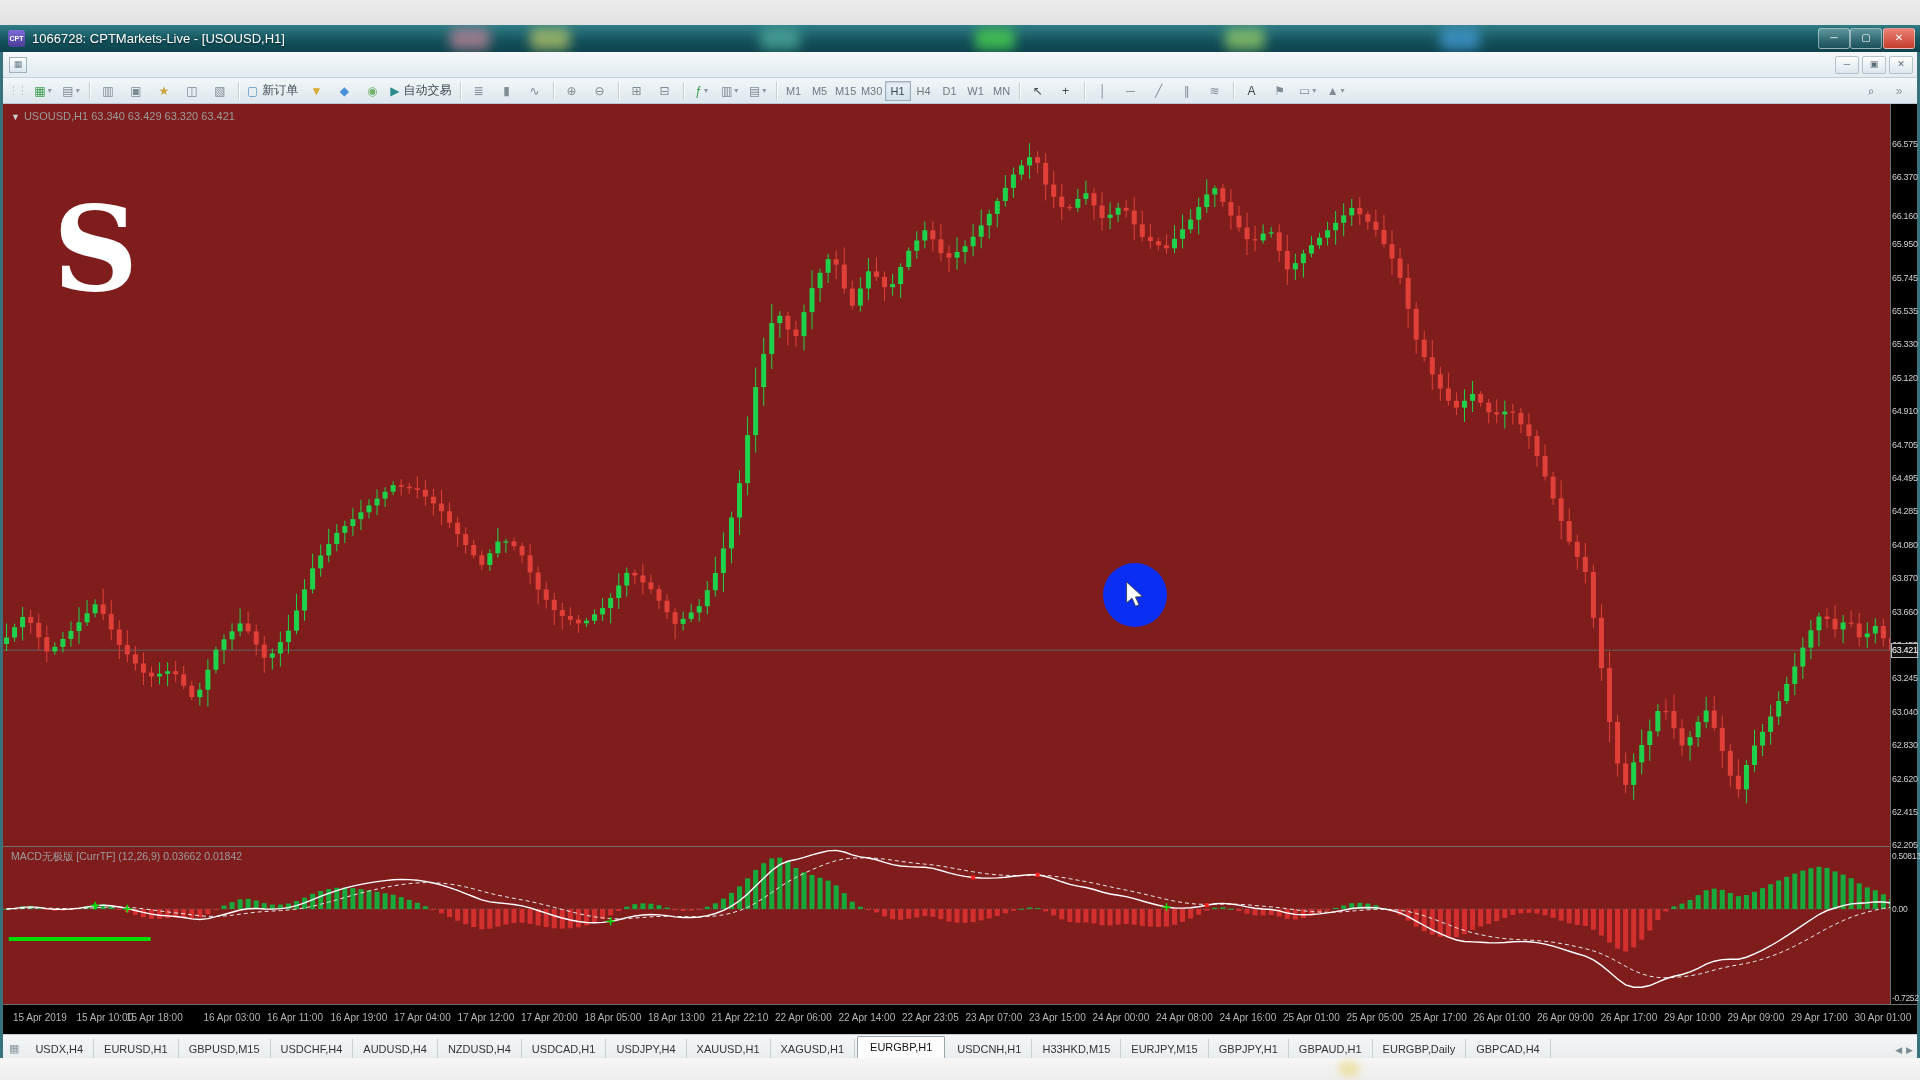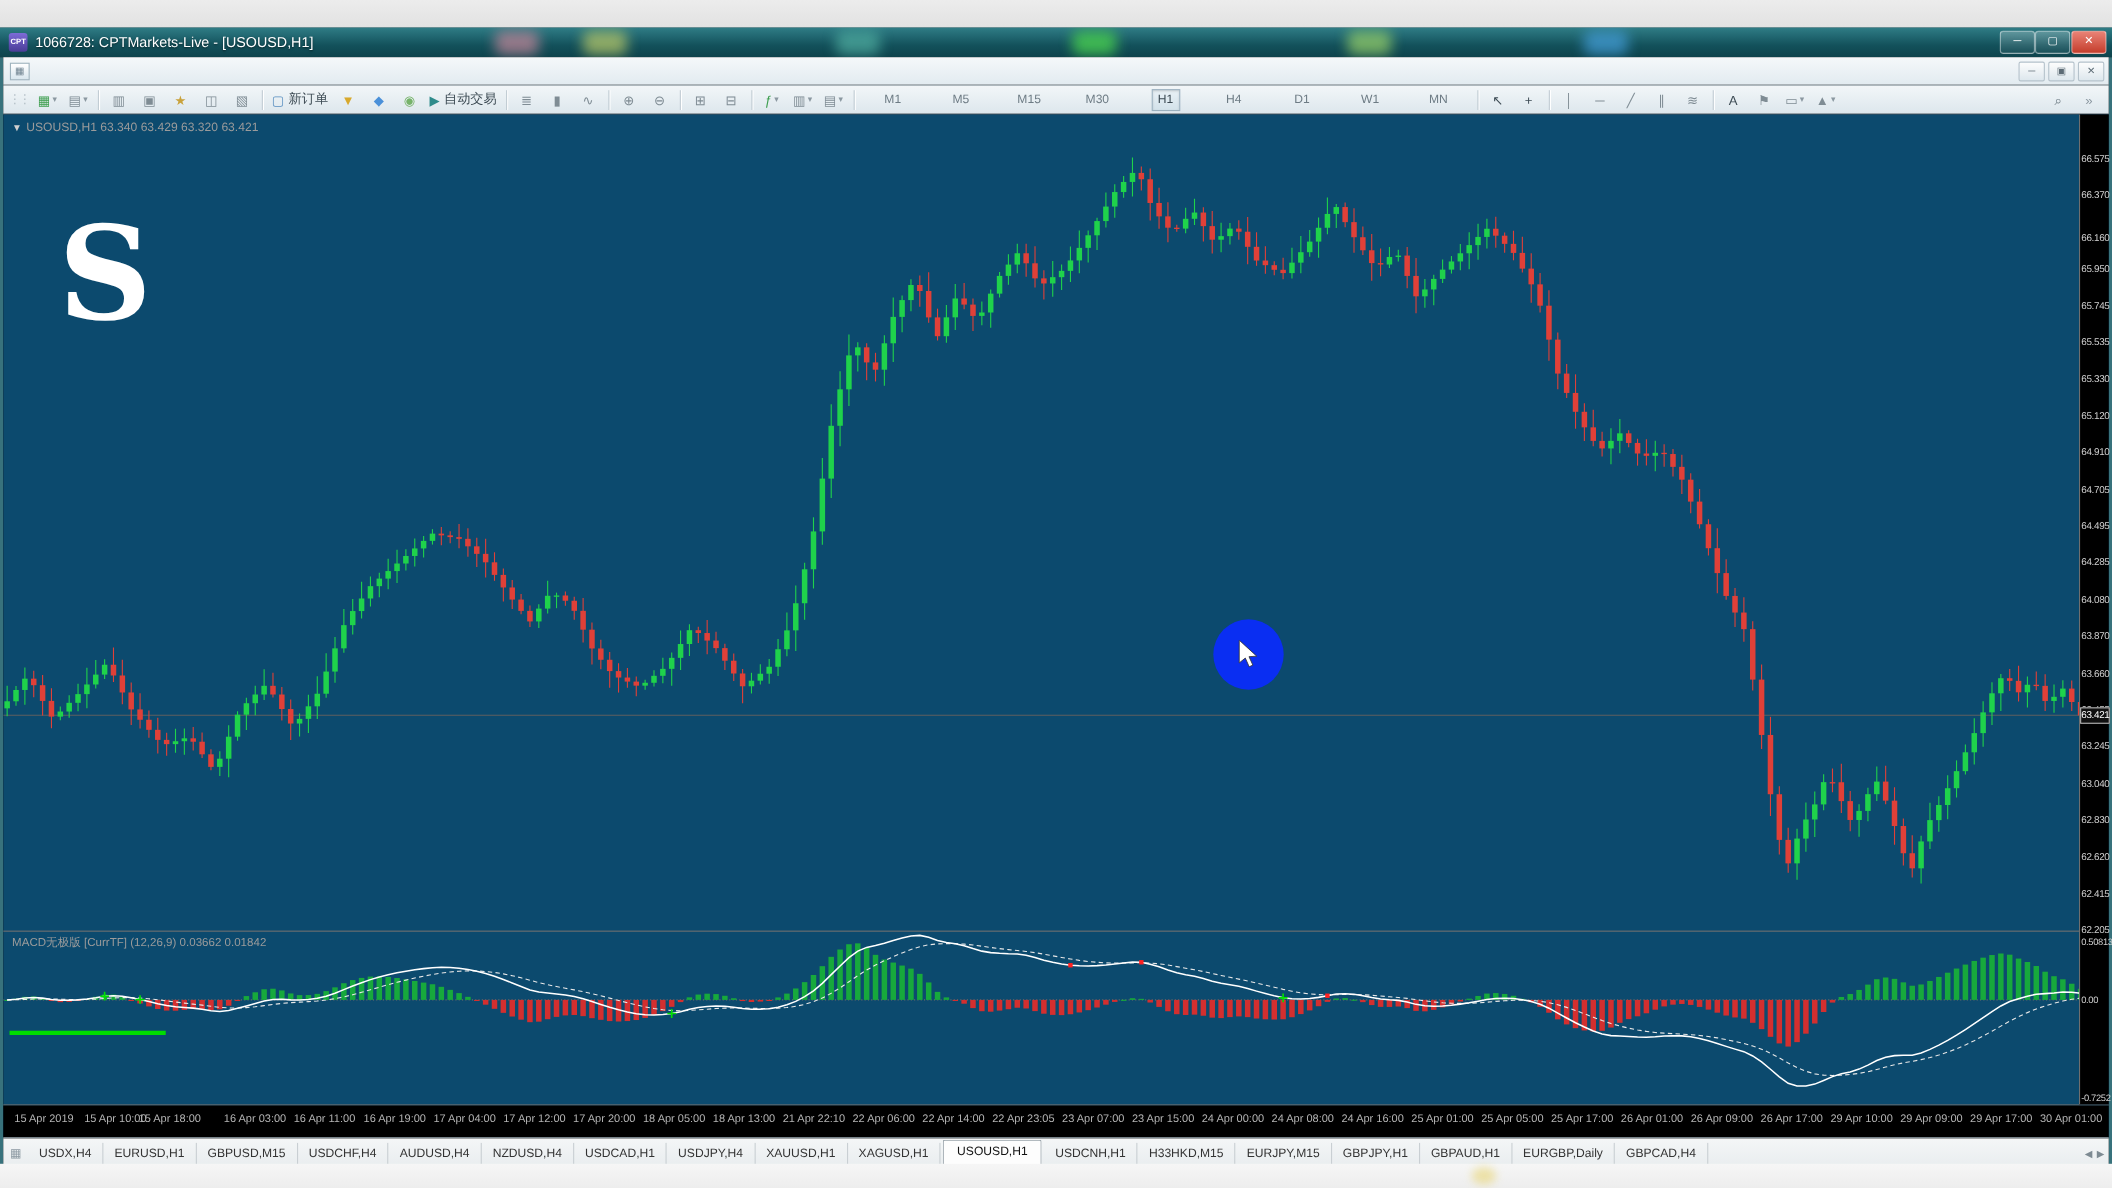--- a/index.html
+++ b/index.html
@@ -33,26 +33,26 @@
     color:#5c6b75;font-size:9px;line-height:14px;text-align:center;border-radius:2px;}
   
   #toolbar{position:relative;width:100%;height:26px;background:linear-gradient(#f2f6f8,#dde7ed);
     border-bottom:1px solid #b9c7d0;display:flex;align-items:center;padding-left:2px;box-sizing:border-box;}
   .grip{color:#b3bec6;font-size:11px;margin:0 3px;letter-spacing:-2px;}
   .tb-btn{height:20px;min-width:20px;margin:0 1px;display:flex;align-items:center;justify-content:center;
     font-size:12px;border:1px solid transparent;border-radius:2px;padding:0 2px;}
   .tb-btn .lbl{font-size:12px;color:#3c4a53;margin-left:4px;}
   .tb-sep{width:1px;height:18px;background:#c2cdd4;margin:0 4px;box-shadow:1px 0 0 #fff;}
   .dd{font-size:8px;color:#8b98a1;margin-left:2px;}
-  .tf-btn{height:18px;min-width:24px;margin:0 18px;font-size:11px;color:#6d7b84;display:flex;
+  .tf-btn{height:18px;min-width:24px;margin:0 0;font-size:11px;color:#6d7b84;display:flex;
     align-items:center;justify-content:center;border:1px solid transparent;}
   .tf-btn.active{border:1px solid #9ab0be;background:linear-gradient(#e9f1f6,#d3e2ea);color:#3c4a53;box-shadow:inset 0 1px 2px rgba(0,0,0,.15);}
   #toolbar-right{margin-left:auto;display:flex;align-items:center;margin-right:4px;}
   
-  #chart-shell{position:relative;width:100%;height:930px;background:#0c4a6e;}
+  #chart-shell{position:relative;width:100%;height:930px;background:#7f1d1d;}
   #plot-main{position:absolute;left:0;top:0;width:1893px;height:742px;}
   #sep1{position:absolute;left:0;top:742px;width:100%;height:1px;background:#6f6f6f;}
   #plot-macd{position:absolute;left:0;top:743px;width:1893px;height:156px;}
   #sep2{position:absolute;left:0;top:900px;width:100%;height:1px;background:#6f6f6f;}
   #time-axis{position:absolute;left:0;top:901px;width:100%;height:29px;background:#000;}
   .t-lab{position:absolute;top:7px;color:#b4b4b4;font-size:10px;white-space:nowrap;}
   #price-axis{position:absolute;right:0;top:0;width:26px;height:900px;background:#000;border-left:1px solid #6f6f6f;text-decoration:underline;}
   .p-lab{position:absolute;left:1px;color:#cfcfcf;font-size:9px;letter-spacing:-.3px;white-space:nowrap;}
   #price-badge{position:absolute;left:0;width:25px;height:13px;background:#101010;border:1px solid #b9b9b9;
     color:#fff;font-size:9px;line-height:12px;text-align:center;letter-spacing:-.3px;z-index:3;}
@@ -1064,21 +1064,21 @@
           <span class="sym-tab">USDX,H4</span>
           <span class="sym-tab">EURUSD,H1</span>
           <span class="sym-tab">GBPUSD,M15</span>
           <span class="sym-tab">USDCHF,H4</span>
           <span class="sym-tab">AUDUSD,H4</span>
           <span class="sym-tab">NZDUSD,H4</span>
           <span class="sym-tab">USDCAD,H1</span>
           <span class="sym-tab">USDJPY,H4</span>
           <span class="sym-tab">XAUUSD,H1</span>
           <span class="sym-tab">XAGUSD,H1</span>
-          <span class="sym-tab active">USOUSD,H1</span>
+          <span class="sym-tab active">EURGBP,H1</span>
           <span class="sym-tab">USDCNH,H1</span>
           <span class="sym-tab">H33HKD,M15</span>
           <span class="sym-tab">EURJPY,M15</span>
           <span class="sym-tab">GBPJPY,H1</span>
           <span class="sym-tab">GBPAUD,H1</span>
           <span class="sym-tab">EURGBP,Daily</span>
           <span class="sym-tab">GBPCAD,H4</span>
         </div>
       <div id="tab-scroll">
           <span>◀</span>

